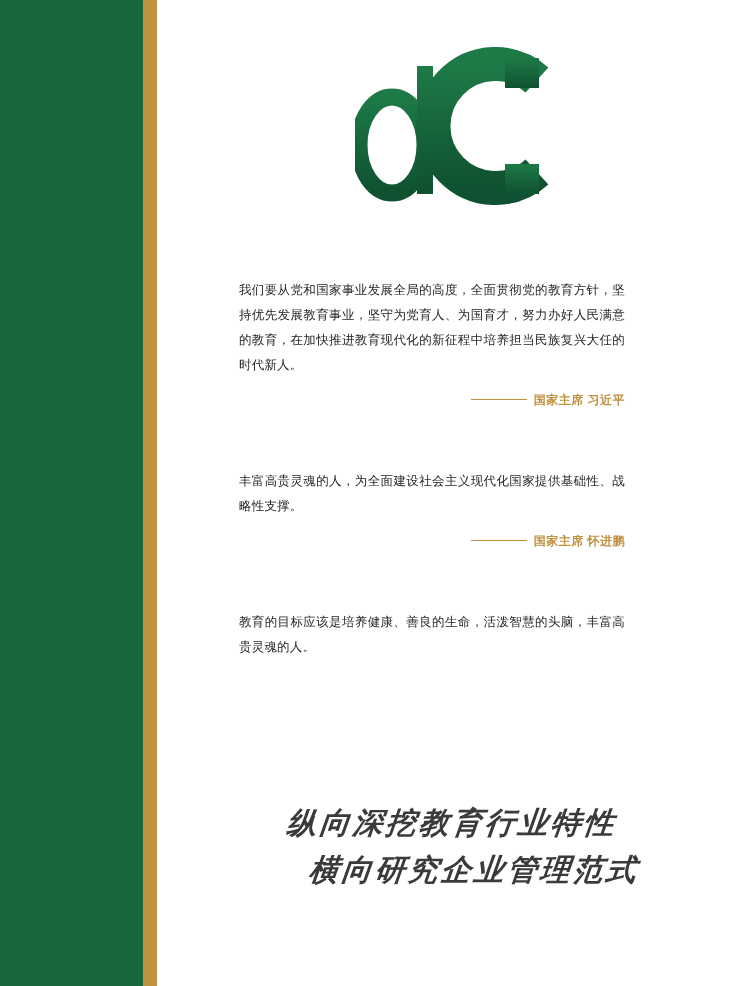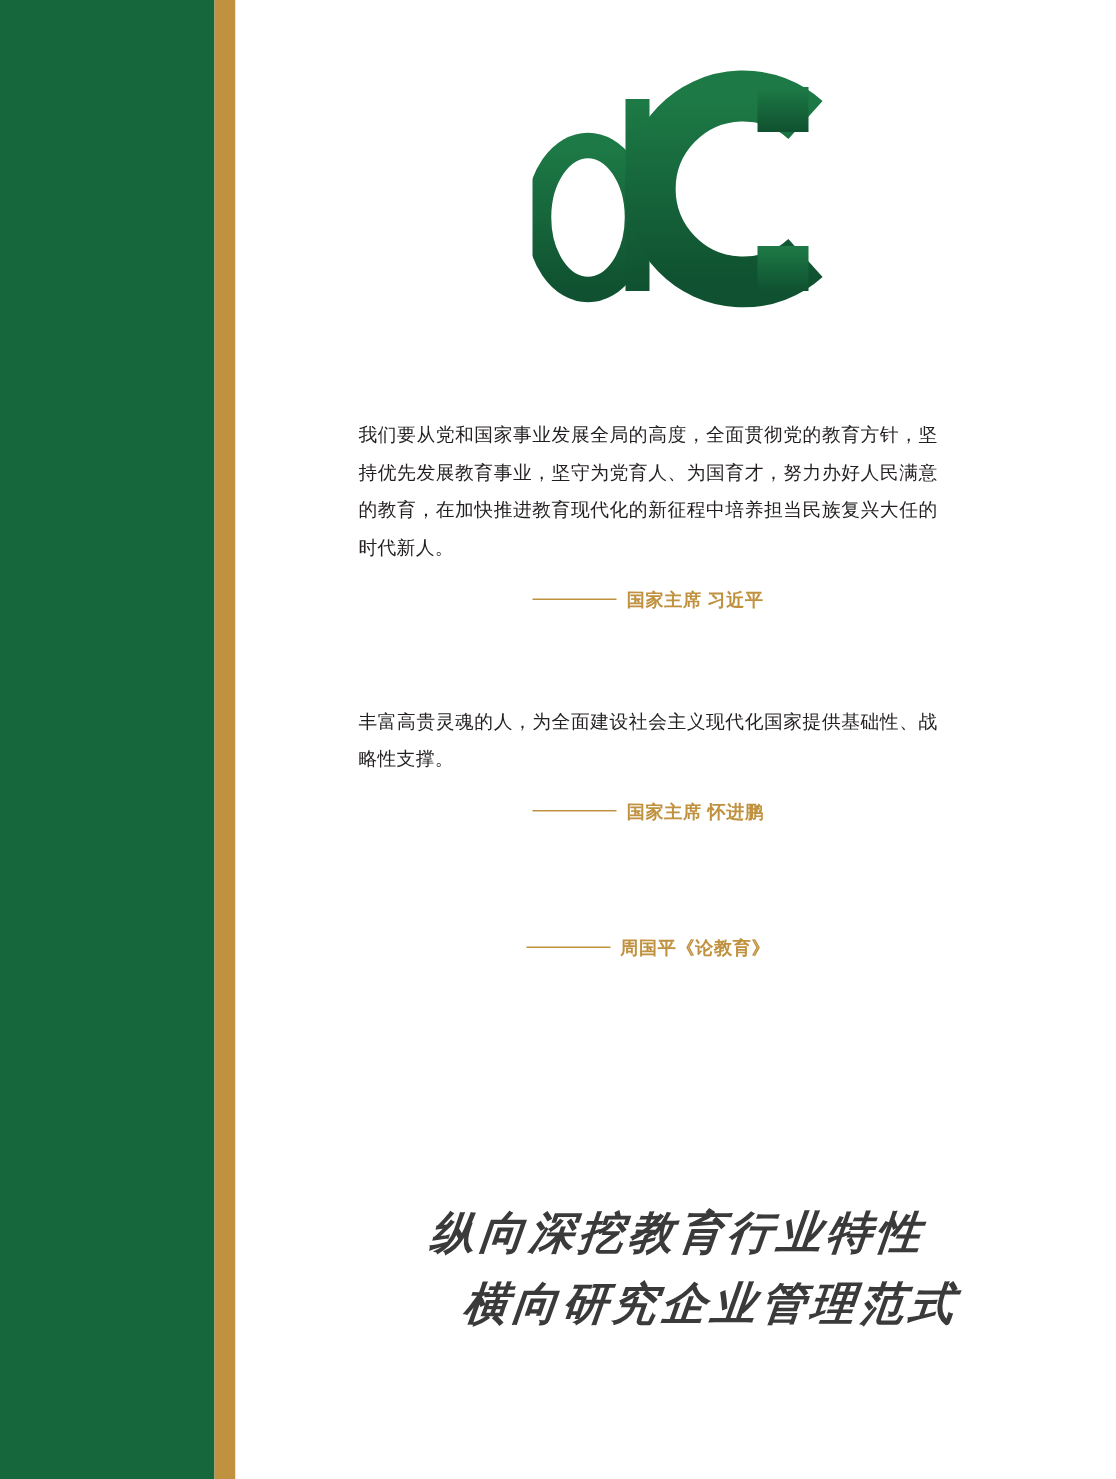--- a/index.html
+++ b/index.html
@@ -82,21 +82,21 @@
   .quote-block { margin-bottom: 38px; }
   .quote-text {
     font-size: 12.5px;
     line-height: 2.0;
     color: #231f20;
     text-align: justify;
     letter-spacing: 0.2px;
   }
   .attrib {
     margin-top: 14px;
-    text-align: center;
+    text-align: right;
     font-size: 12px;
     color: #c0913f;
     white-space: nowrap;
   }
   .attrib .rule {
     display: inline-block;
     width: 56px;
     height: 1px;
     background: #c0913f;
     vertical-align: middle;
@@ -180,23 +180,21 @@
       <div class="quote-block">
         <div class="quote-text">丰富高贵灵魂的人，为全面建设社会主义现代化国家提供基础性、战略性支撑。</div>
         <div class="attrib">
           <span class="rule"></span><span class="name">国家主席 怀进鹏</span>
         </div>
       </div>
 
       <div class="gap-2"></div>
 
       <div class="quote-block">
-        <div class="attrib">
-          <span class="rule"></span><span class="name">周国平《论教育》</span>
-        </div>
+        <div class="quote-text">教育的目标应该是培养健康、善良的生命，活泼智慧的头脑，丰富高贵灵魂的人。</div>
       </div>
 
     </div>
 
     <div class="tagline">
       <div class="tagline-line first">纵向深挖教育行业特性</div>
       <div class="tagline-line second">横向研究企业管理范式</div>
     </div>
 
   </div>

